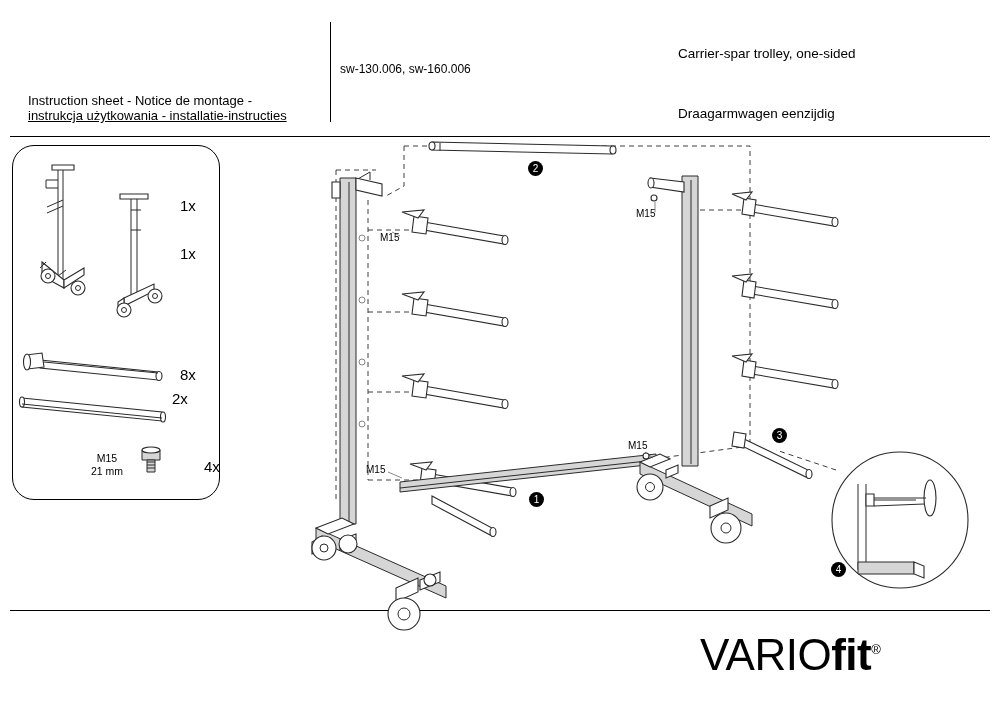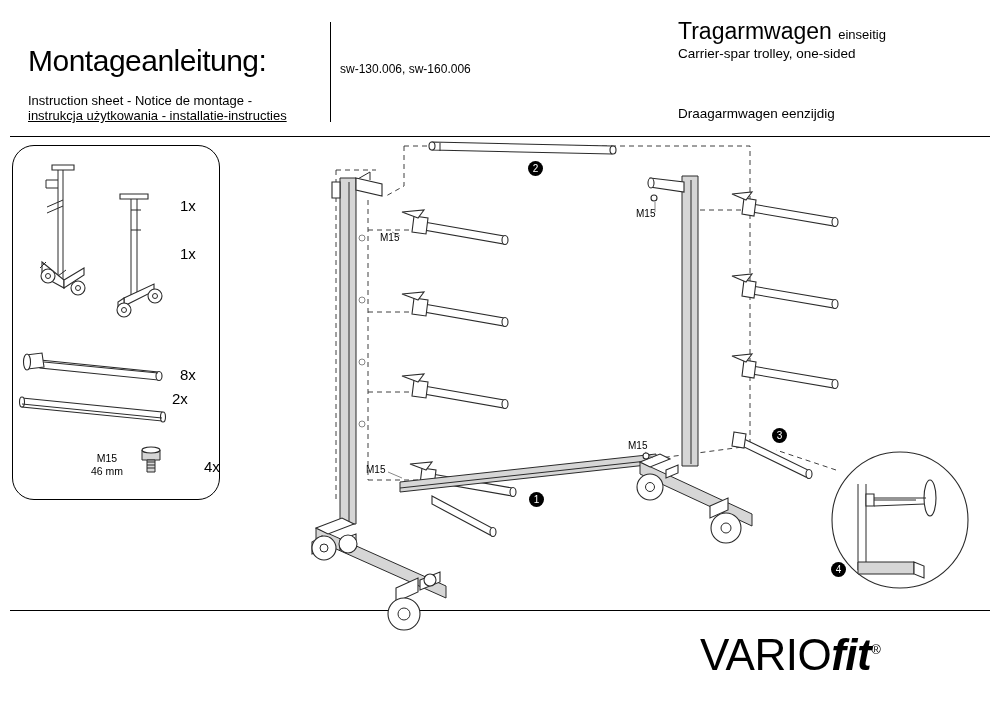--- a/index.html
+++ b/index.html
@@ -154,21 +154,20 @@
   .logo {
     position: absolute;
     left: 700px;
     top: 630px;
     font-size: 44px;
     letter-spacing: -0.5px;
     white-space: nowrap;
     font-family: "Liberation Sans", sans-serif;
   }
   .logo .ital {
-    font-style: italic;
     font-weight: bold;
   }
   .logo .reg {
     font-size: 13px;
     vertical-align: super;
   }
 
   svg.art {
     position: absolute;
     left: 0;
@@ -181,31 +180,26 @@
   .lnw { stroke: #2b2b2b; stroke-width: 1.1; fill: #ffffff; }
   .fillgrey { fill: #d6d6d6; stroke: #2b2b2b; stroke-width: 1; }
   .dash { stroke: #2b2b2b; stroke-width: 0.9; fill: none; stroke-dasharray: 5 4; }
   .thin { stroke: #555; stroke-width: 0.7; fill: none; }
 </style>
 </head>
 <body>
 
 <div id="page">
 
-  <div class="hdr-title">Montageanleitung:</div>
   <div class="hdr-sub l1">Instruction sheet - Notice de montage  -</div>
   <div class="hdr-sub l2">instrukcja użytkowania - installatie-instructies</div>
 
   <div class="hdr-divider"></div>
   <div class="hdr-codes">sw-130.006, sw-160.006</div>
 
-  <div class="hdr-right hdr-right-title">
-    <span>Tragarmwagen</span>
-    <span class="small">einseitig</span>
-  </div>
   <div class="hdr-right hdr-right-line r1">Carrier-spar trolley, one-sided</div>
   <div class="hdr-right hdr-right-line r4">Draagarmwagen eenzijdig</div>
 
   <div class="hr-top"></div>
   <div class="hr-bottom"></div>
 
   <div class="parts-panel"></div>
 
   <svg class="art" viewBox="0 0 1000 707">
 
@@ -401,21 +395,21 @@
   </svg>
 
   <div class="qty q1">1x</div>
   <div class="qty q2">1x</div>
   <div class="qty q3">8x</div>
   <div class="qty q4">2x</div>
   <div class="qty q5">4x</div>
 
   <div class="screw-label">
     <span>M15</span><br>
-    <span>46 mm</span>
+    <span>21 mm</span>
   </div>
 
   <div class="callout c1">1</div>
   <div class="callout c2">2</div>
   <div class="callout c3">3</div>
   <div class="callout c4">4</div>
 
   <div class="m15 m15a">M15</div>
   <div class="m15 m15b">M15</div>
   <div class="m15 m15c">M15</div>

